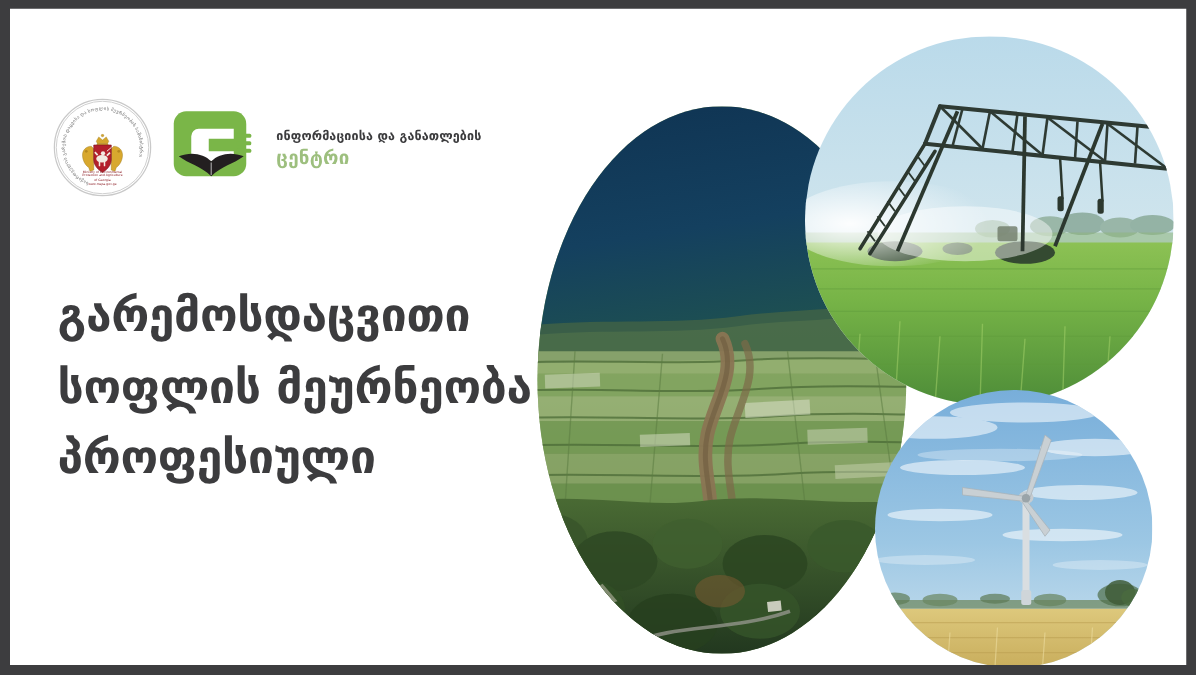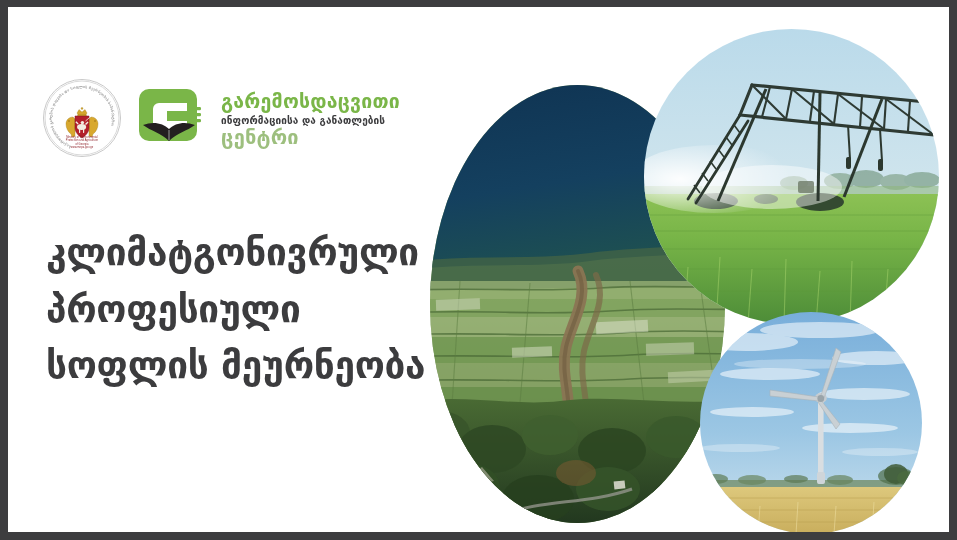--- a/index.html
+++ b/index.html
@@ -106,21 +106,21 @@
     font-family: "DejaVu Sans", sans-serif;
     font-size: 10px;
     font-weight: bold;
     color: #3b3b3d;
     line-height: 15px;
     letter-spacing: 0.1px;
     white-space: nowrap;
   }
   .logo-line3 {
     font-family: "DejaVu Sans", sans-serif;
-    font-size: 20px;
+    font-size: 15px;
     font-weight: bold;
     color: #9dbf7e;
     line-height: 18px;
     letter-spacing: 0.2px;
     white-space: nowrap;
   }
 
   
   #headline {
     position: absolute;
@@ -529,26 +529,25 @@
             <rect x="52" y="26" width="12" height="3.2" rx="1.2"></rect>
             <rect x="52" y="32" width="12" height="3.2" rx="1.2"></rect>
           </g>
 
           <path d="M6,38 C16,34 26,36 32,42 C38,36 48,34 58,38 C50,44 40,46 32,54 C24,46 14,44 6,38 Z" fill="#231f20"></path>
           <path d="M32,43 L32,53" stroke="#ffffff" stroke-width="1.1" opacity="0.5"></path>
         </svg>
       </div>
 
       <div class="logo-words">
-        <div class="logo-line1">გარემოსდაცვითი</div>
         <div class="logo-line2">ინფორმაციისა და განათლების</div>
         <div class="logo-line3">ცენტრი</div>
       </div>
     </div>
 
     <div id="headline">
-      <div class="hl">კლიმატგონივრული</div>
+      <div class="hl">გარემოსდაცვითი</div>
+      <div class="hl">სოფლის მეურნეობა</div>
       <div class="hl">პროფესიული</div>
-      <div class="hl">სოფლის მეურნეობა</div>
     </div>
 
   </div>
 </div>
 
 </body></html>

